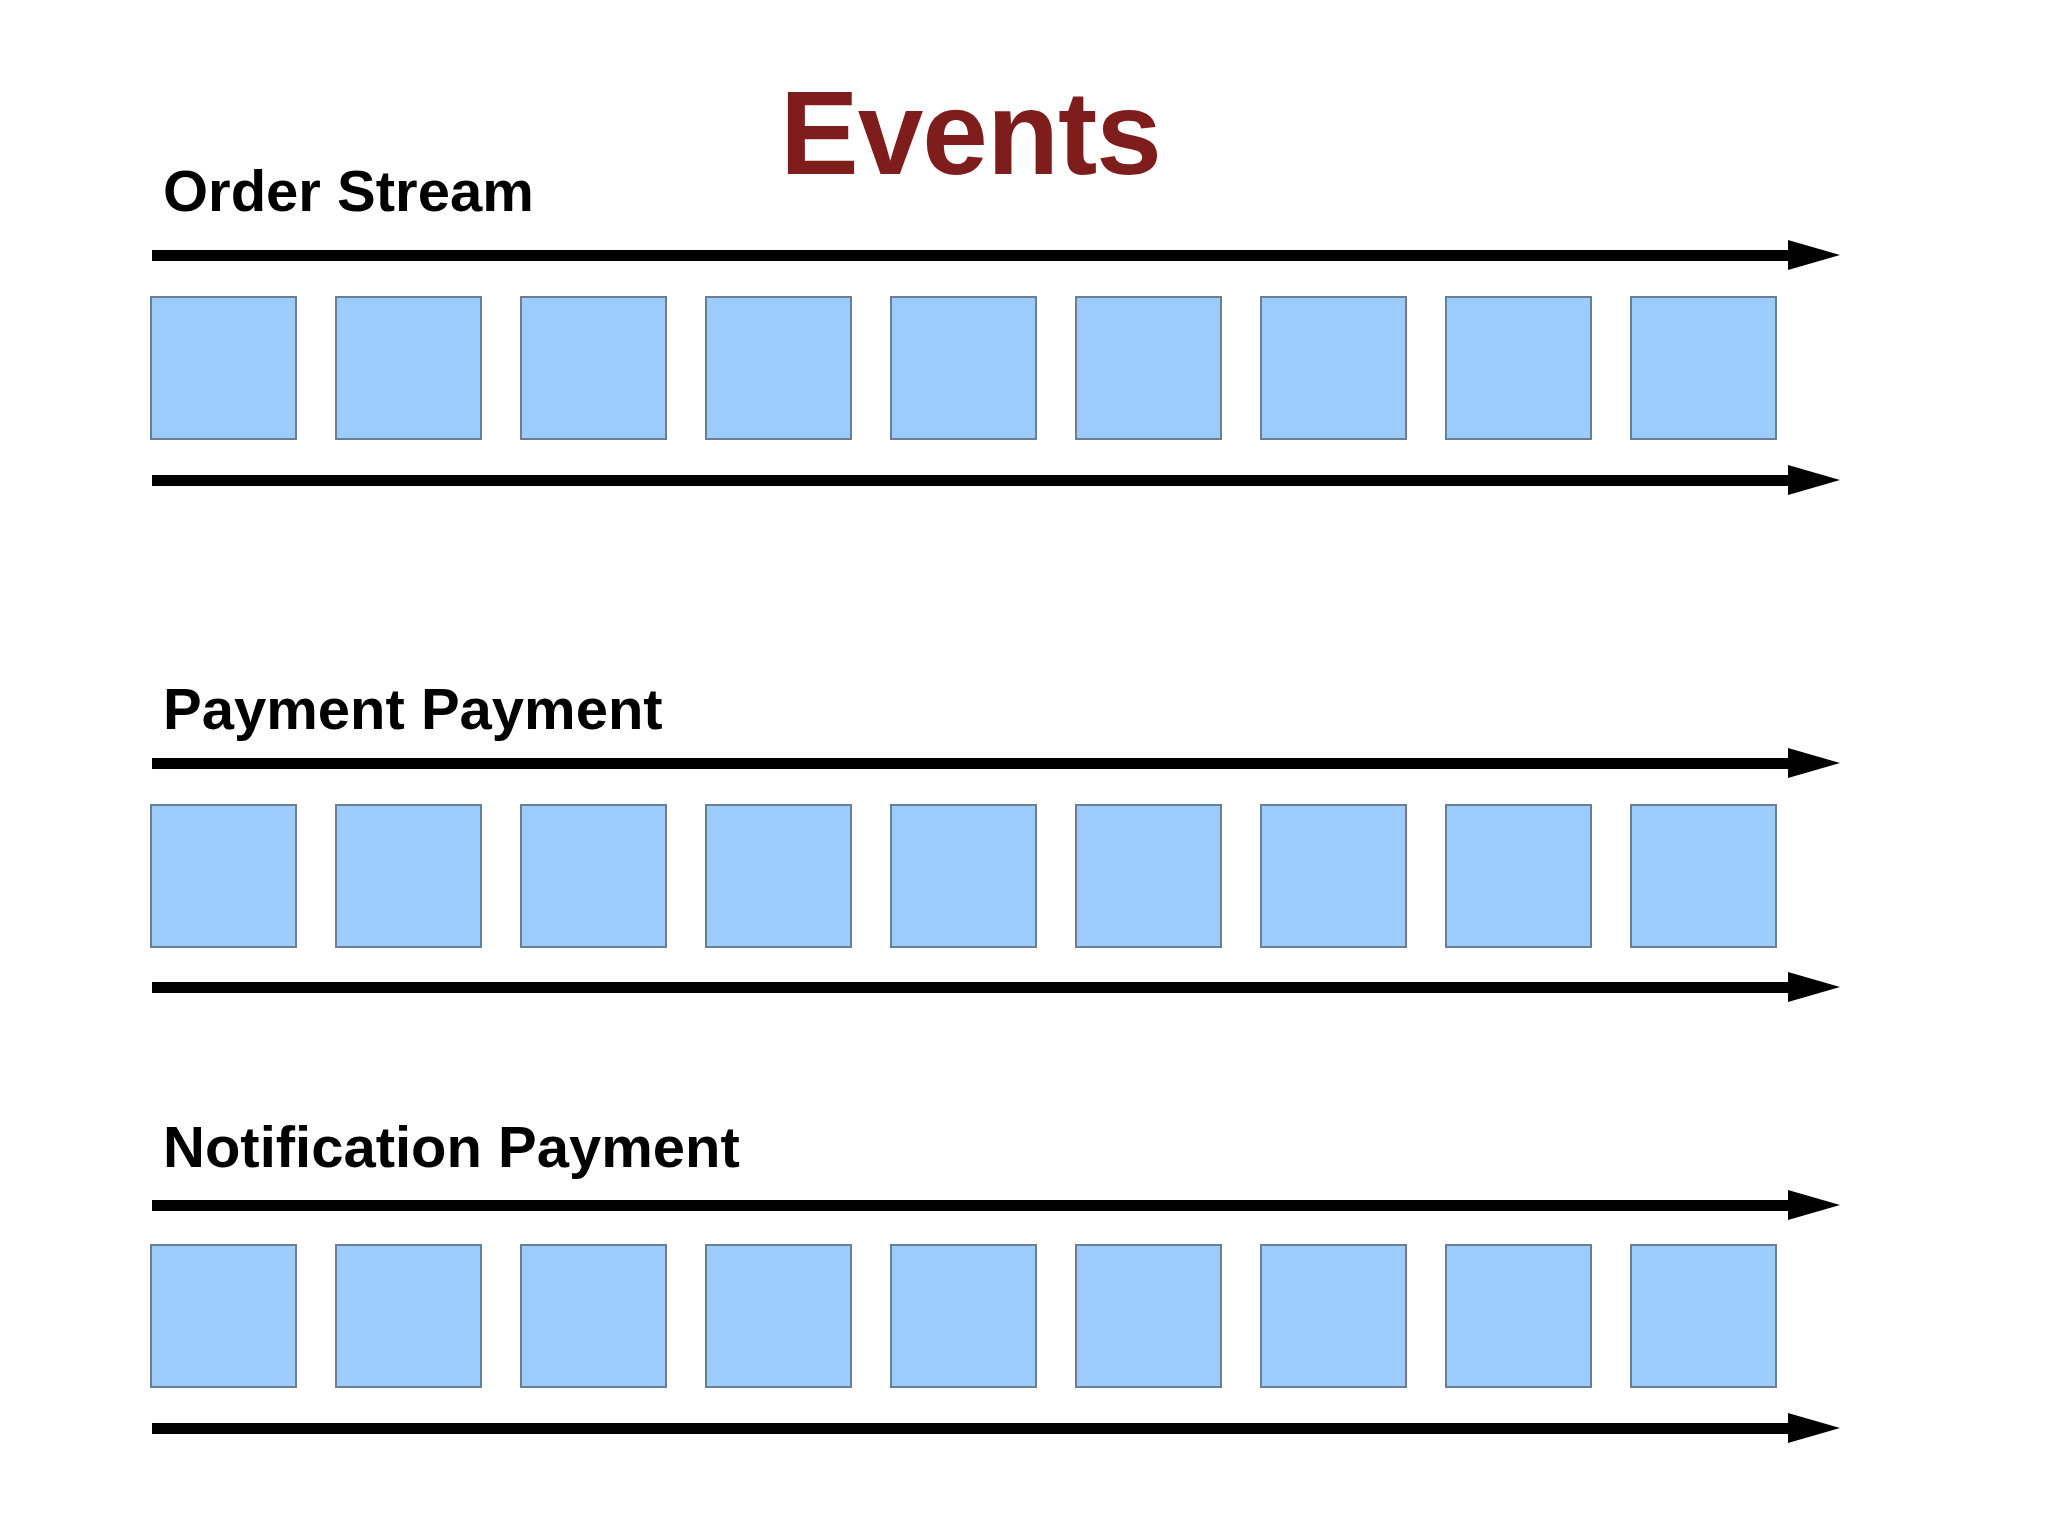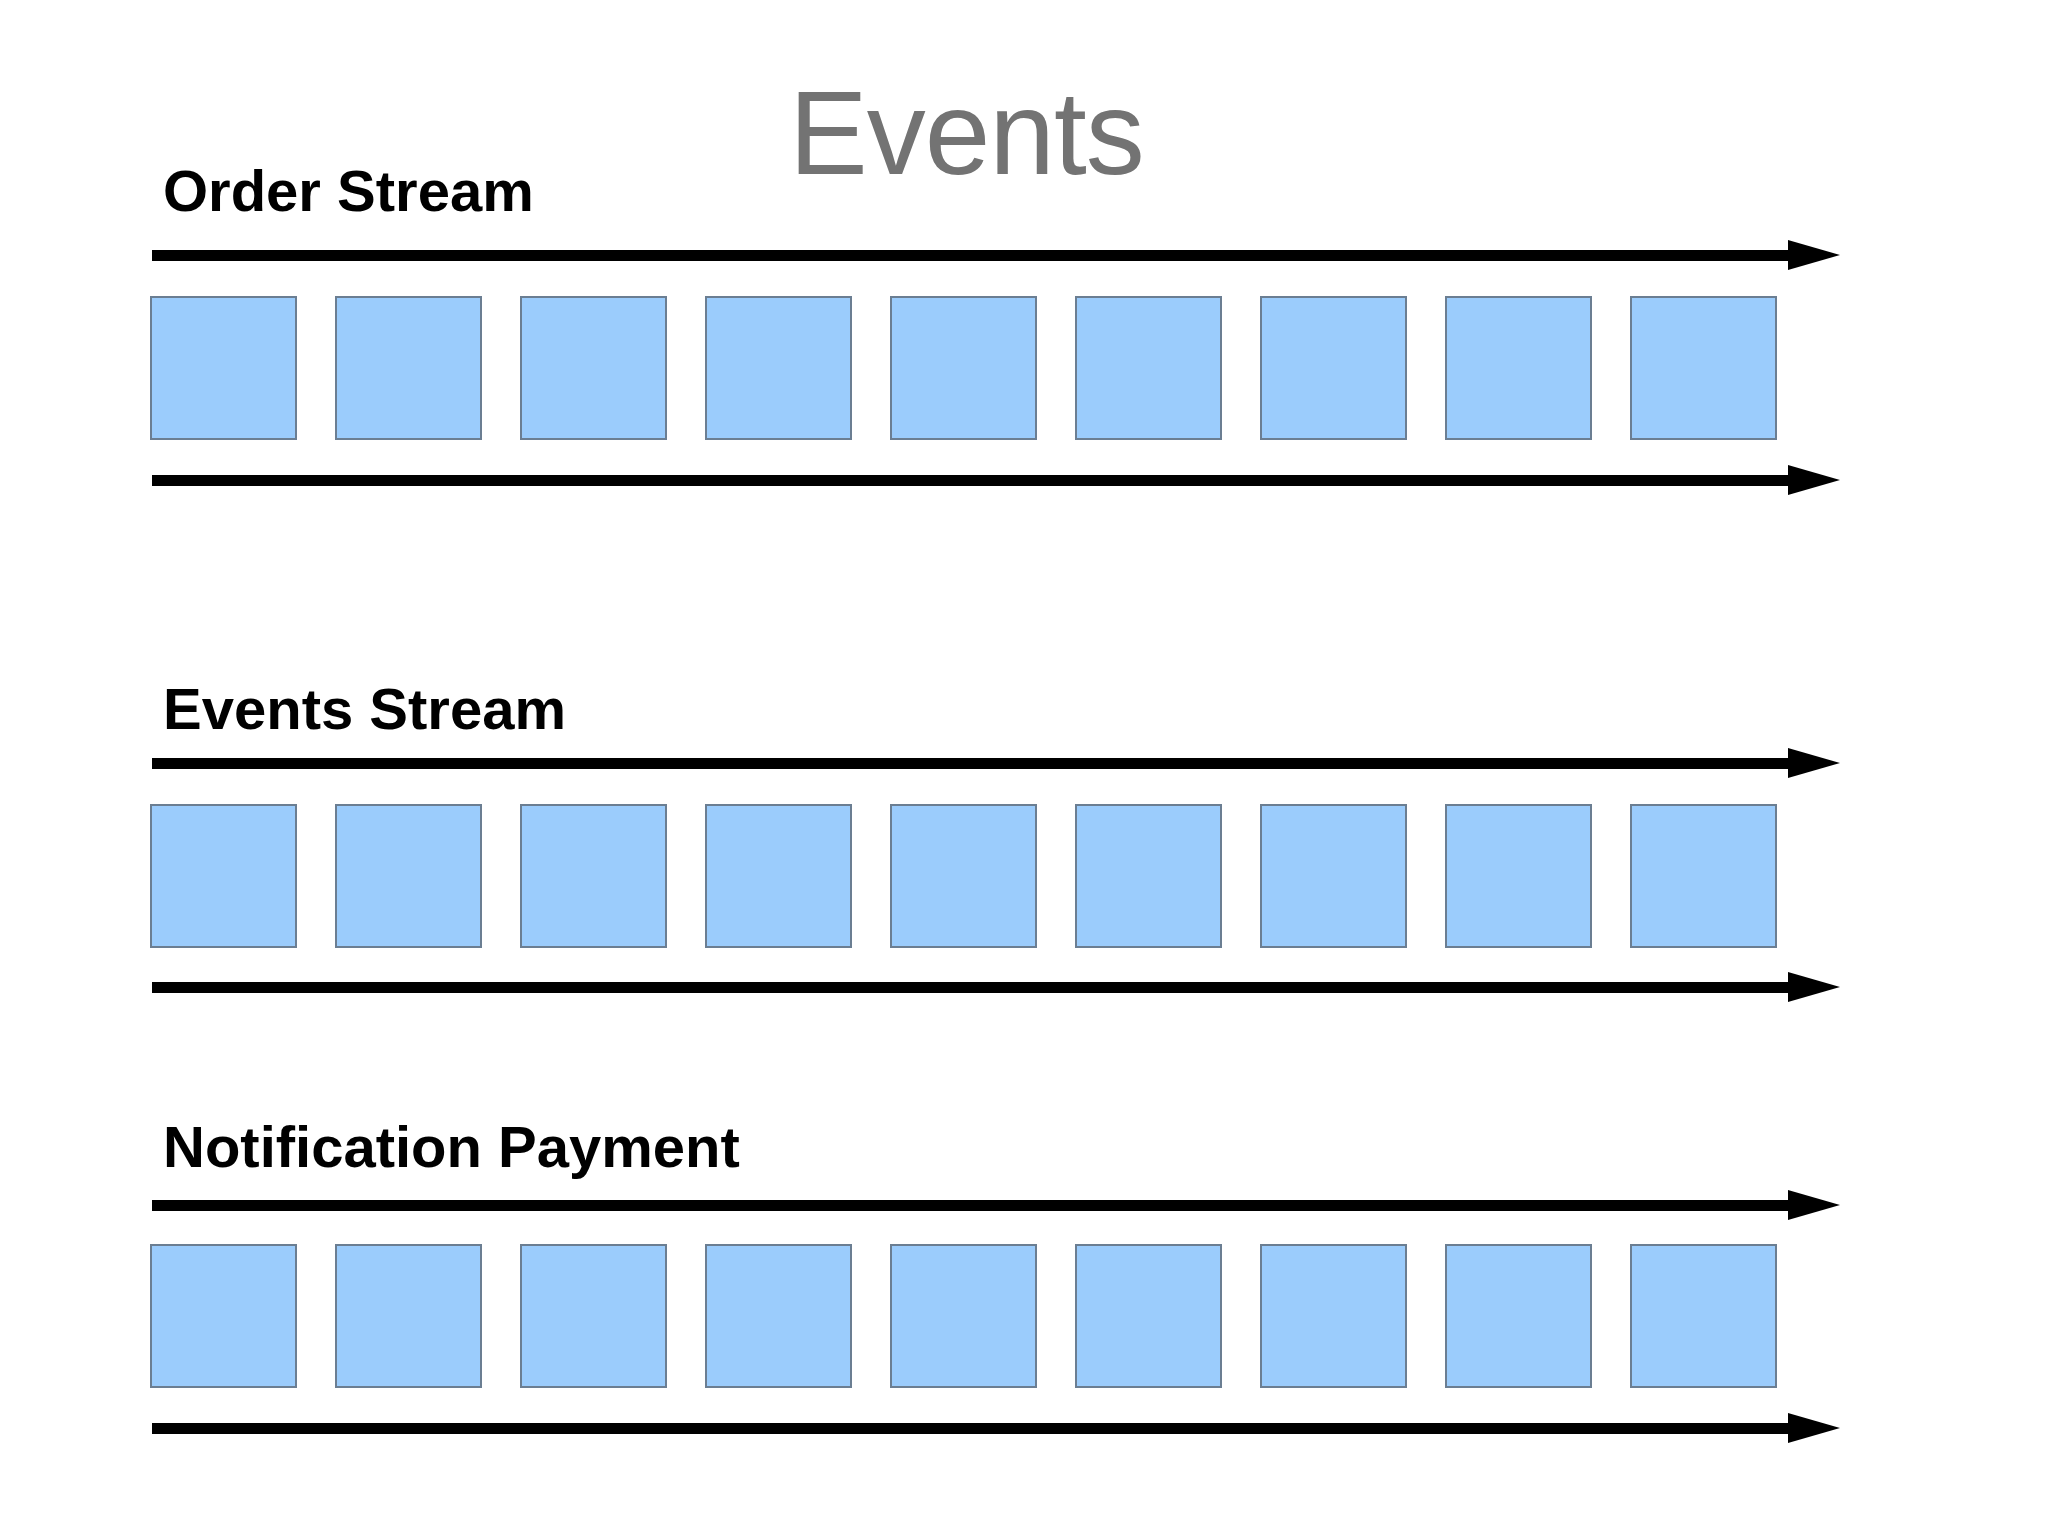--- a/index.html
+++ b/index.html
@@ -17,26 +17,25 @@
     background: #ffffff;
     overflow: hidden;
   }
 
   
   .main-title {
     position: absolute;
     left: 780px;
     top: 74px;
     font-size: 118px;
-    font-weight: normal;
+    font-weight: bold;
     line-height: 1;
     letter-spacing: -1px;
-    color: #737373;
+    color: #7f1d1d;
     white-space: nowrap;
-    margin-left: 9px;
   }
 
   
   .stream {
     position: absolute;
     left: 0;
     width: 2048px;
   }
   .stream-label {
     position: absolute;
@@ -135,21 +134,21 @@
       <div class="event-box"></div>
     </div>
 
     <div class="arrow arrow-bottom">
       <div class="shaft"></div>
       <div class="head"></div>
     </div>
   </div>
 
   <div class="stream stream-1">
-    <div class="stream-label">Events Stream</div>
+    <div class="stream-label">Payment Payment</div>
 
     <div class="arrow arrow-top">
       <div class="shaft"></div>
       <div class="head"></div>
     </div>
 
     <div class="boxes">
       <div class="event-box"></div>
       <div class="event-box"></div>
       <div class="event-box"></div>

